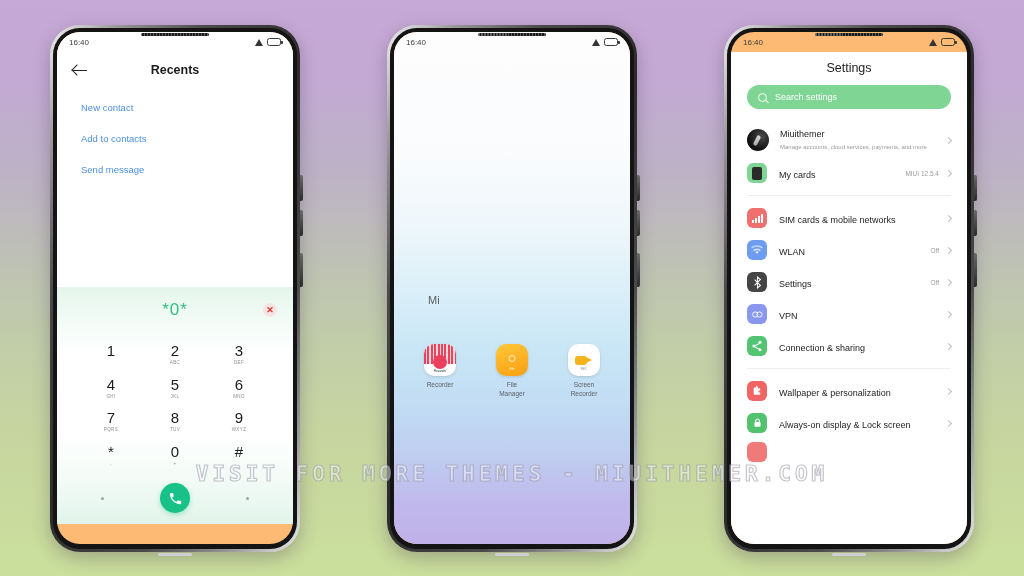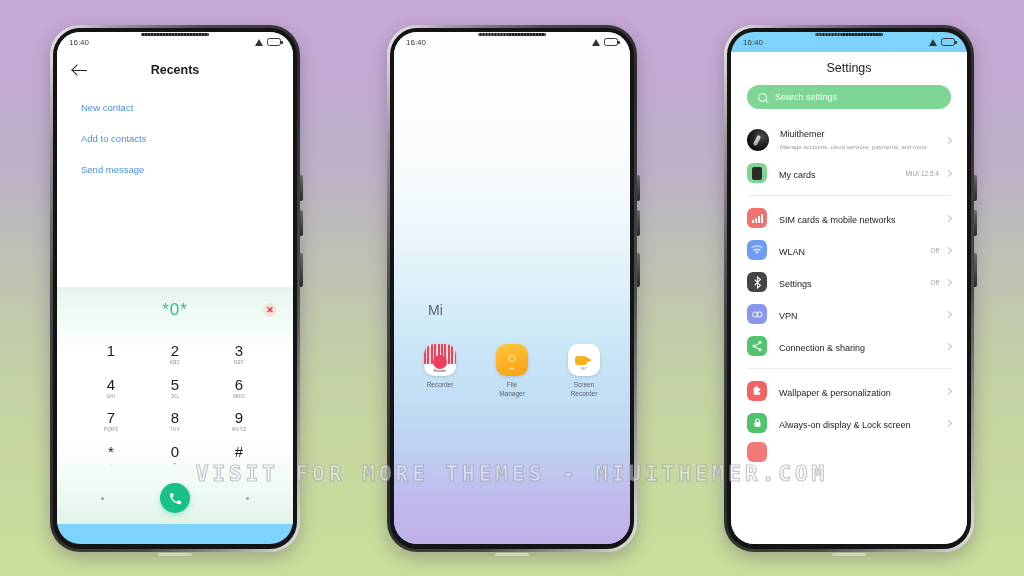--- a/index.html
+++ b/index.html
@@ -23,21 +23,21 @@
     background: linear-gradient(120deg,#f2f2f2 0%,#9a9a9a 12%,#4a4a4a 28%,#2b2b2b 50%,#4a4a4a 72%,#9d9d9d 88%,#e8e8e8 100%);
     padding: 3px;
     box-shadow: 0 6px 18px rgba(60,40,70,.30);
   }
   .phone-inner {
     width: 100%; height: 100%; border-radius: 27px;
     background: #141414; padding: 4px 4px 5px 4px;
   }
   .screen {
     position: relative; width: 100%; height: 100%;
-    border-radius: 23px; overflow: hidden; background: #7dd3fc;
+    border-radius: 23px; overflow: hidden; background: #fdba74;
   }
   .earpiece {
     position: absolute; top: 1px; left: 50%; transform: translateX(-50%);
     width: 68px; height: 3px; border-radius: 2px;
     background: repeating-linear-gradient(90deg,#5c5c5c 0 1.5px,#1c1c1c 1.5px 3px);
     z-index: 30;
   }
   .btm-notch {
     position: absolute; bottom: -4px; left: 50%; transform: translateX(-50%);
     width: 34px; height: 3px; border-radius: 2px; background: #cfcfcf; z-index: 30;
@@ -107,21 +107,21 @@
   .dot-l, .dot-r { position: absolute; width: 3px; height: 3px; border-radius: 50%; background: #9aa69f; }
   .dot-l { left: 44px; } .dot-r { right: 44px; }
 
   
   .p2-wall {
     position: absolute; inset: 0;
     background: linear-gradient(180deg,
       #fdfdfe 0%, #fbfcfd 22%, #eef7fb 38%, #d8eef8 52%,
       #c9e6f6 62%, #c2ddf4 72%, #bfcff0 82%, #c0b9ec 92%, #c0b1e8 100%);
   }
-  .p2-folder { position: absolute; left: 34px; top: 270px; font-size: 14px; color: #5e6068; }
+  .p2-folder { position: absolute; left: 34px; top: 262px; font-size: 11px; color: #5e6068; }
   .p2-apps { position: absolute; left: 0; right: 0; top: 312px; display: flex; justify-content: center; gap: 18px; }
   .app { width: 54px; display: flex; flex-direction: column; align-items: center; cursor: pointer; }
   .app-ico { width: 32px; height: 32px; border-radius: 10px; position: relative; overflow: hidden;
              box-shadow: 0 1px 3px rgba(0,0,0,.14); }
   .app-label { margin-top: 5px; font-size: 6.5px; color: #5c5f66; text-align: center; line-height: 1.35; }
 
   .ico-recorder { background: #fff; }
   .ico-recorder .rb { position: absolute; left: 0; right: 0; top: 0; height: 20px;
     background: repeating-linear-gradient(90deg,#e8435f 0 2px,#ffd9de 2px 3.4px); }
   .ico-recorder .rc { position: absolute; left: 50%; top: 11px; transform: translateX(-50%);

